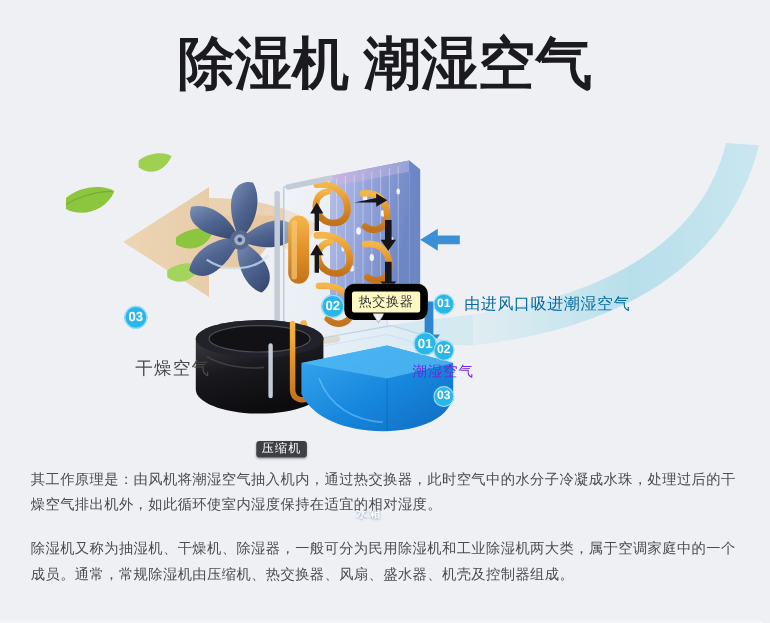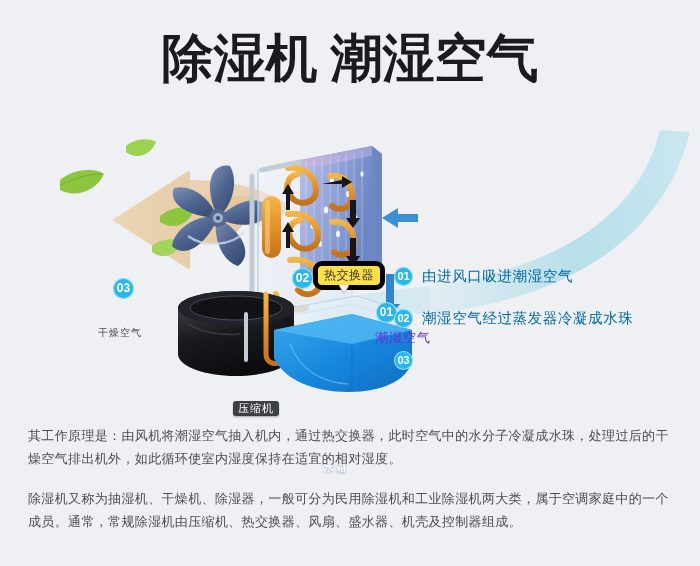--- a/index.html
+++ b/index.html
@@ -70,32 +70,32 @@
     vertical-align: middle;
     box-shadow: 0 0 0 1px rgba(255,255,255,.55) inset;
   }
   .badge-lg {
     width: 21px; height: 21px; line-height: 21px; font-size: 12px;
   }
 
   
   #lbl-03-badge { left: 113px; top: 160px; }
   #lbl-dryair {
-    left: 98px; top: 210px;
-    font-size: 10px; color: #4a4a4a; letter-spacing: 1px;
+    left: 123px; top: 210px;
+    font-size: 16px; color: #4a4a4a; letter-spacing: 1px;
   }
   
   #lbl-02-badge { left: 292px; top: 150px; }
   #lbl-hx-bubble {
     left: 313px; top: 148px;
   }
   .bubble {
-    border: 5px solid #000000;
+    border: 7px solid #000000;
     border-radius: 9px;
-    background: #fde047;
+    background: #fef9c3;
     padding: 2px 6px 3px 6px;
     font-size: 12px;
     color: #333;
     letter-spacing: .5px;
     position: relative;
   }
   .bubble-tail {
     position: absolute;
     left: 26px; top: 19px;
     width: 0; height: 0;
@@ -373,21 +373,20 @@
     <span class="dlabel" id="lbl-tank">水箱</span>
   </div>
 
   <div id="legend">
     <div class="legend-row">
       <span class="badge">01</span>
       <span class="legend-text">由进风口吸进潮湿空气</span>
     </div>
     <div class="legend-row">
       <span class="badge">02</span>
-      <span class="legend-text">潮湿空气经过蒸发器冷凝成水珠</span>
     </div>
     <div class="legend-row">
       <span class="badge">03</span>
     </div>
   </div>
 
   <div id="body-copy">
     <p class="para">其工作原理是：由风机将潮湿空气抽入机内，通过热交换器，此时空气中的水分子冷凝成水珠，处理过后的干燥空气排出机外，如此循环使室内湿度保持在适宜的相对湿度。</p>
     <p class="para">除湿机又称为抽湿机、干燥机、除湿器，一般可分为民用除湿机和工业除湿机两大类，属于空调家庭中的一个成员。通常，常规除湿机由压缩机、热交换器、风扇、盛水器、机壳及控制器组成。</p>
   </div>

